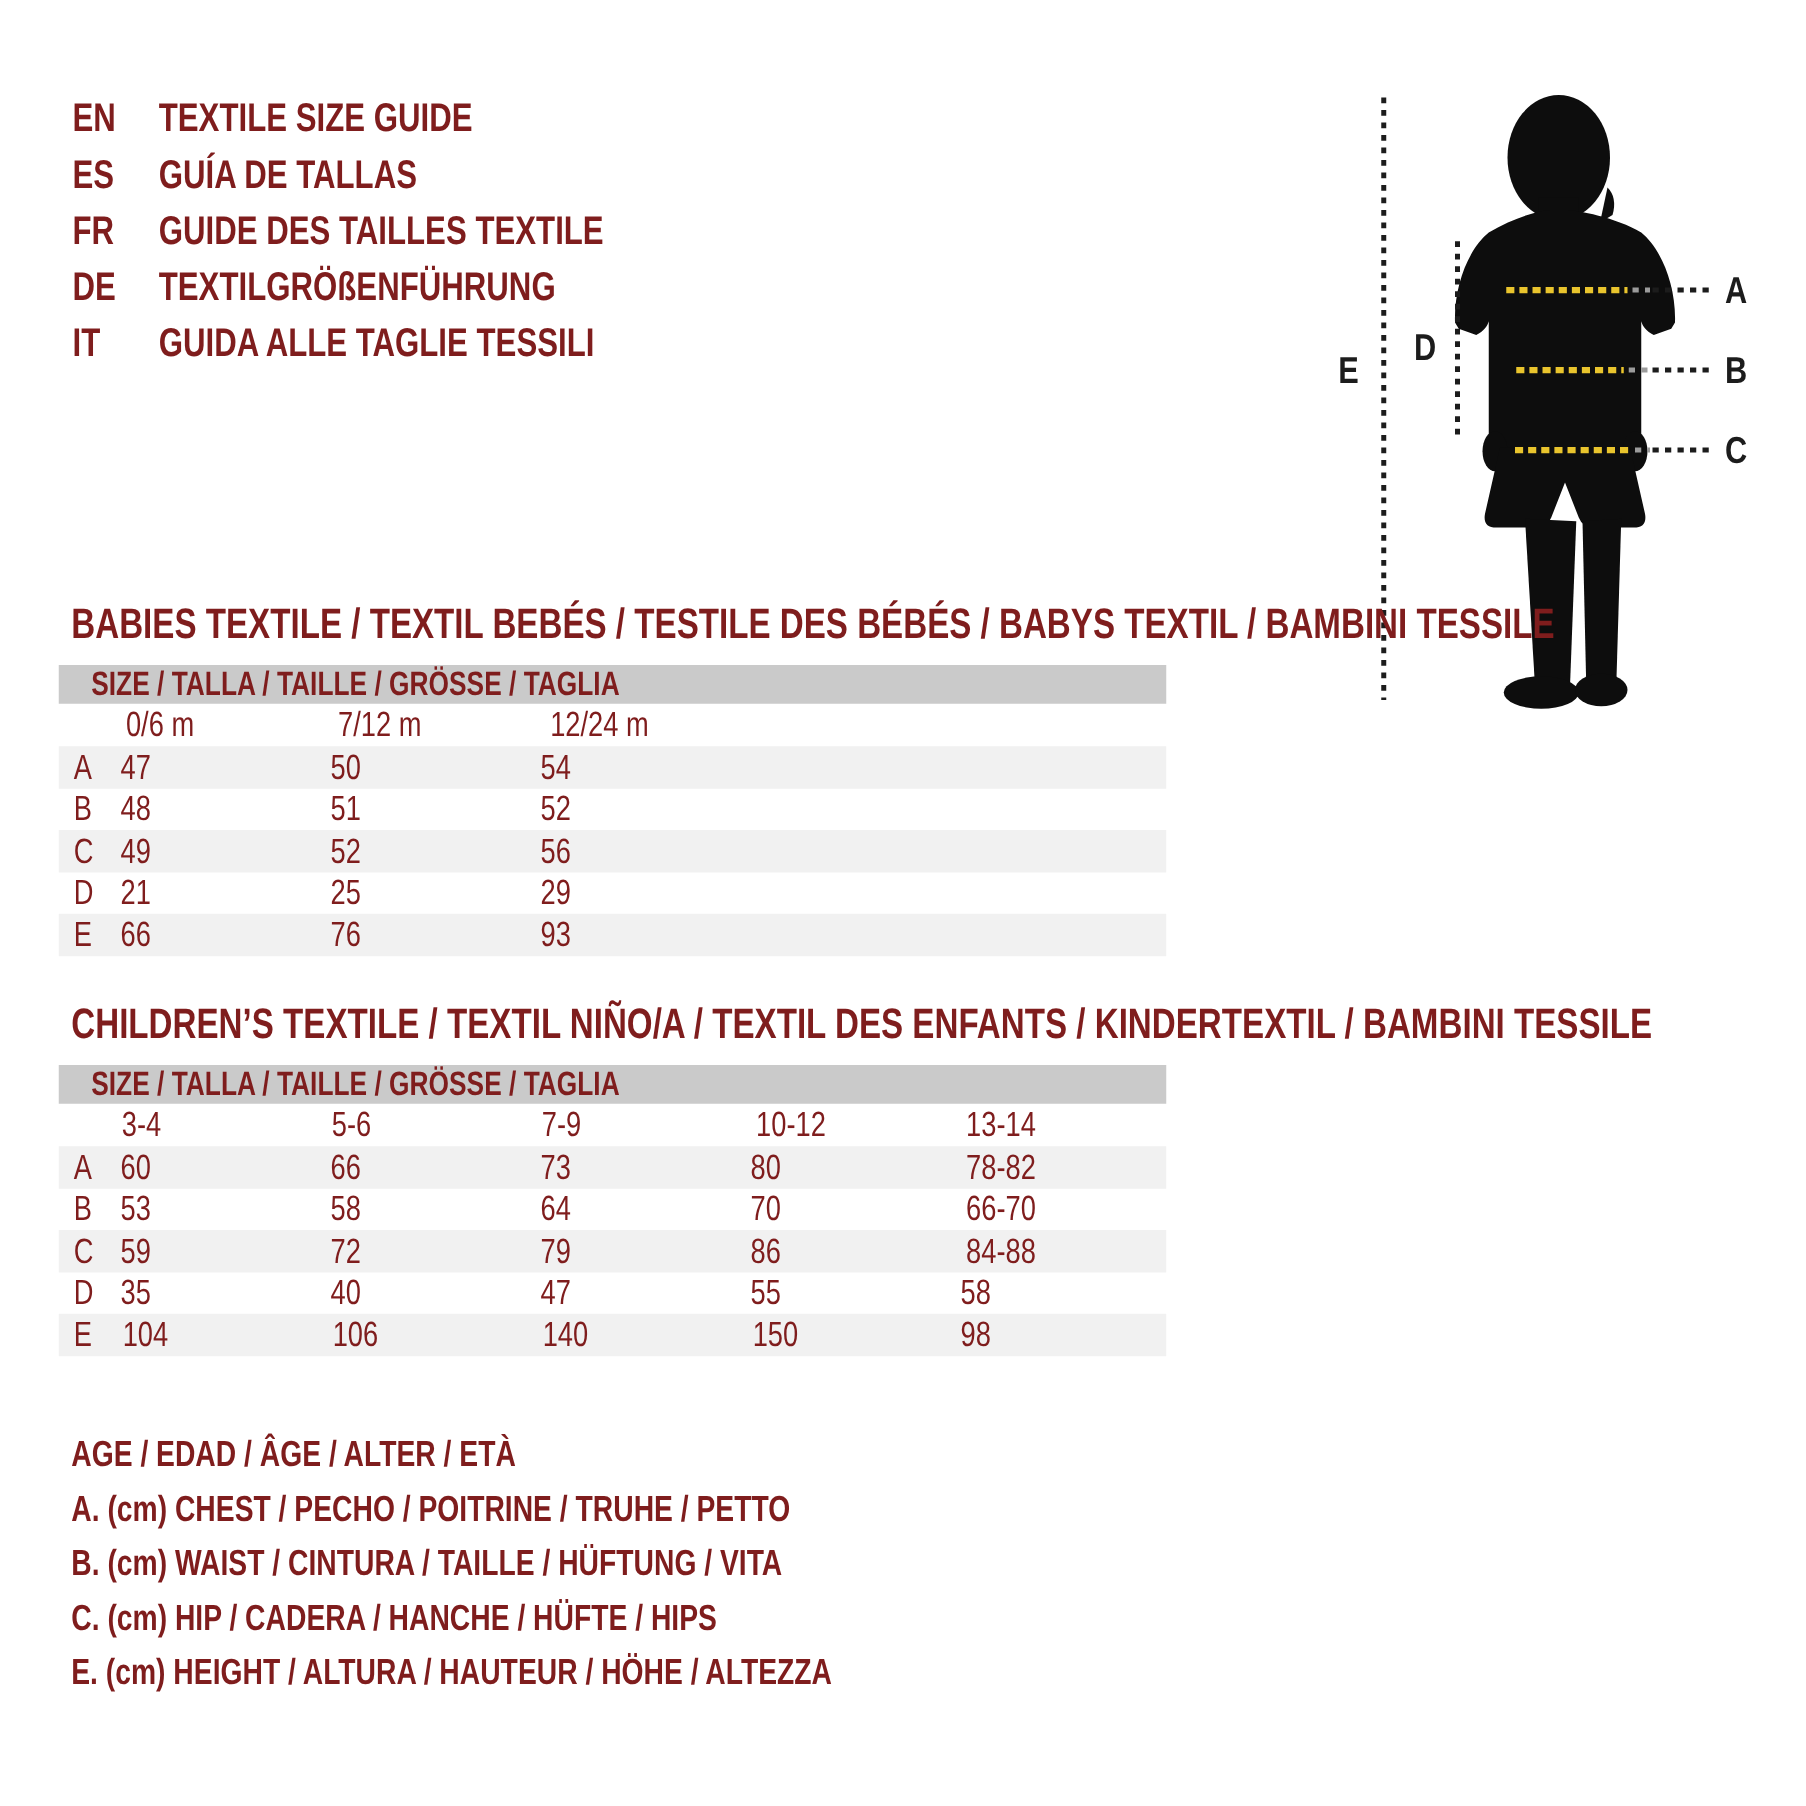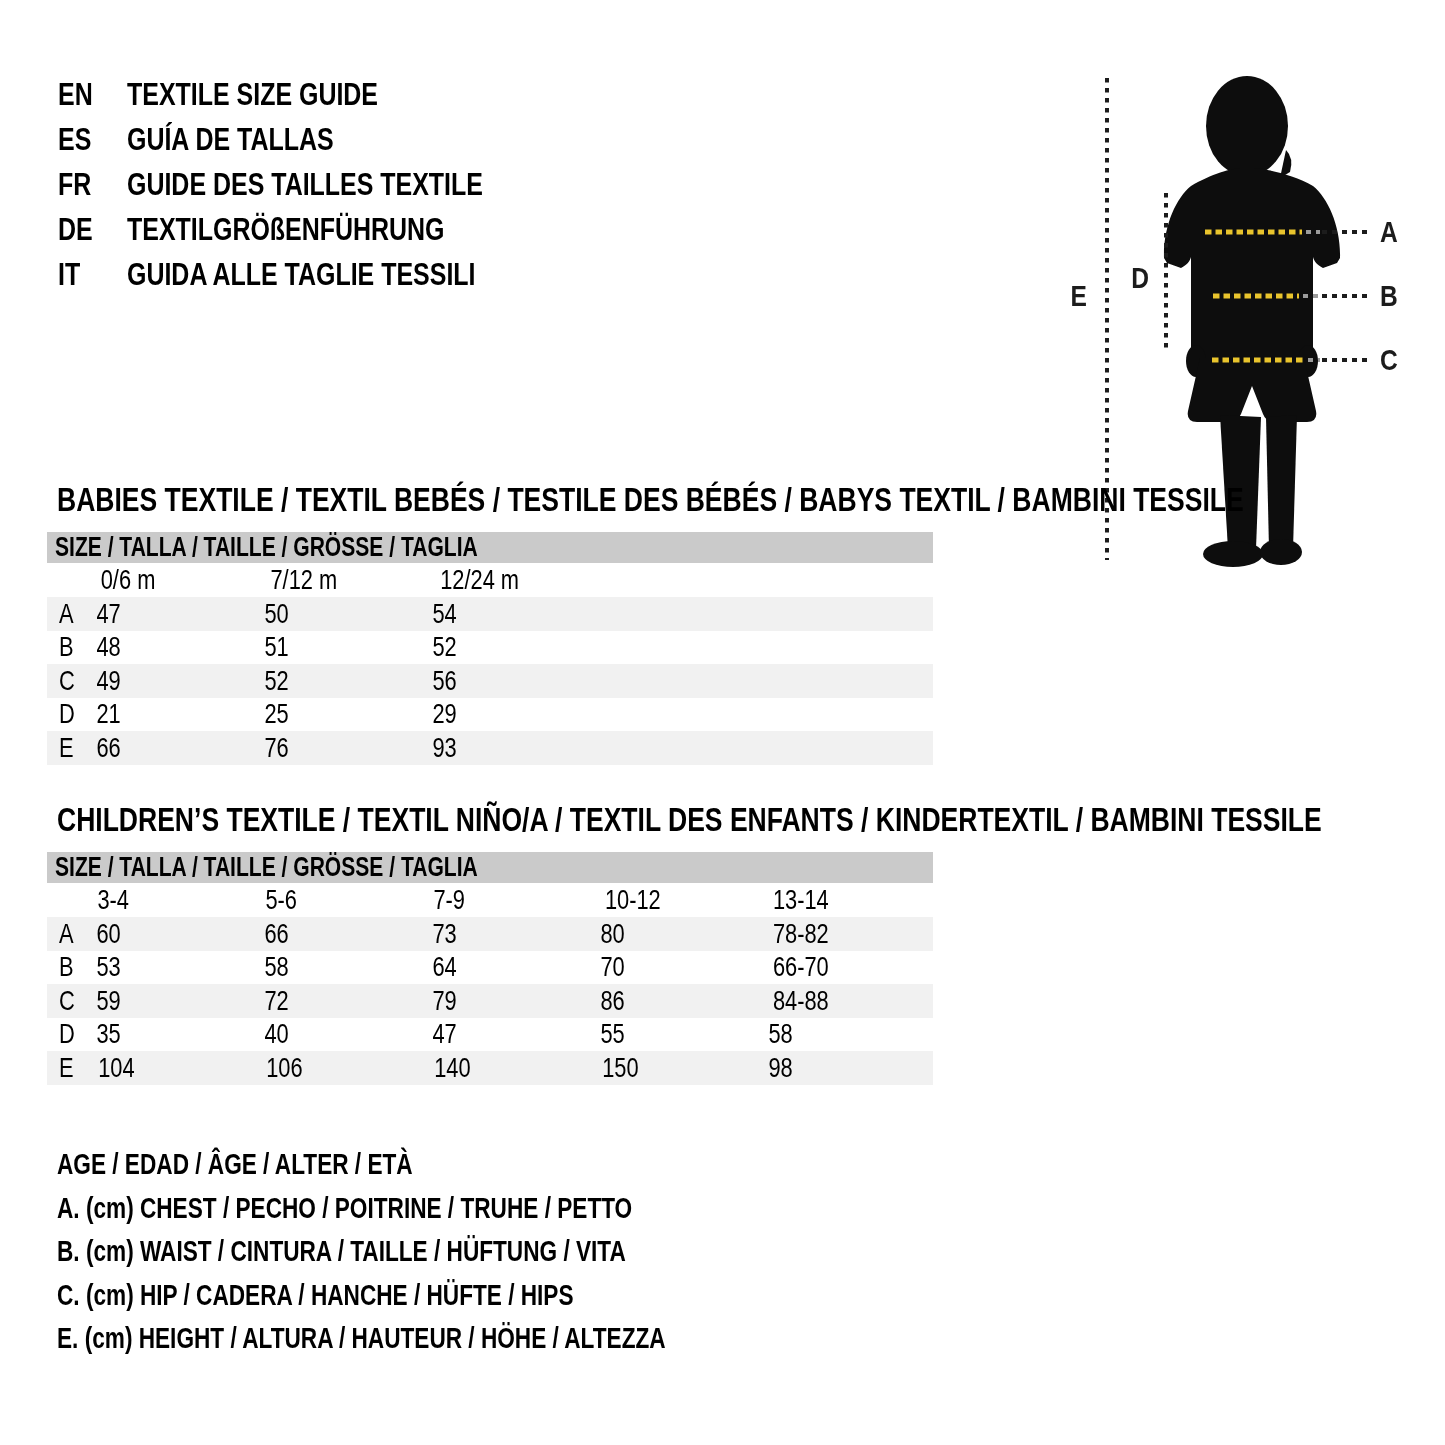--- a/index.html
+++ b/index.html
@@ -1,18 +1,18 @@
 <!DOCTYPE html>
 <html><head>
 <meta charset="utf-8">
 <style>
   html,body{margin:0;padding:0;background:#ffffff;}
   #page{
     position:relative;width:1445px;height:1445px;background:#ffffff;overflow:hidden;
-    font-family:"Liberation Sans","DejaVu Sans",sans-serif;color:#000000;
+    font-family:"Liberation Sans","DejaVu Sans",sans-serif;color:#7f1d1d;
   }
   
   .cnd{display:inline-block;transform:scaleX(0.78);transform-origin:0 50%;white-space:nowrap;}
   .cndc{display:inline-block;transform:scaleX(0.78);transform-origin:50% 50%;white-space:nowrap;}
 
   
   #lang-header{position:absolute;left:58px;top:72px;}
   .hdr-row{position:relative;height:45px;font-size:32px;font-weight:700;}
   .hdr-lang{position:absolute;left:0;top:0;line-height:45px;}
   .hdr-title{position:absolute;left:69px;top:0;line-height:45px;}
@@ -25,21 +25,21 @@
   .dashg{stroke:#9b9b9b;stroke-width:4;stroke-dasharray:5 5;fill:none;}
   .dashb{stroke:#1c1c1c;stroke-width:4;stroke-dasharray:5 5;fill:none;}
   .dashy{stroke-width:5;stroke-dasharray:6.5 4;fill:none;}
 
   
   .section-title{position:absolute;left:57px;font-size:34px;font-weight:700;line-height:32px;}
 
   
   .size-bar{
     position:absolute;left:47px;width:886px;height:31px;background:#cacaca;
-    font-size:27px;font-weight:700;line-height:31px;padding-left:8px;box-sizing:border-box;
+    font-size:27px;font-weight:700;line-height:31px;padding-left:26px;box-sizing:border-box;
   }
   .trow{
     position:absolute;left:47px;width:886px;height:34px;
     display:grid;grid-template-columns:46px repeat(5,168px);align-items:center;
     font-size:28px;
   }
   .trow .cell{text-align:left;}
   .trow .lcell{text-align:left;padding-left:12px;}
   .shade{background:#f1f1f1;}
 

